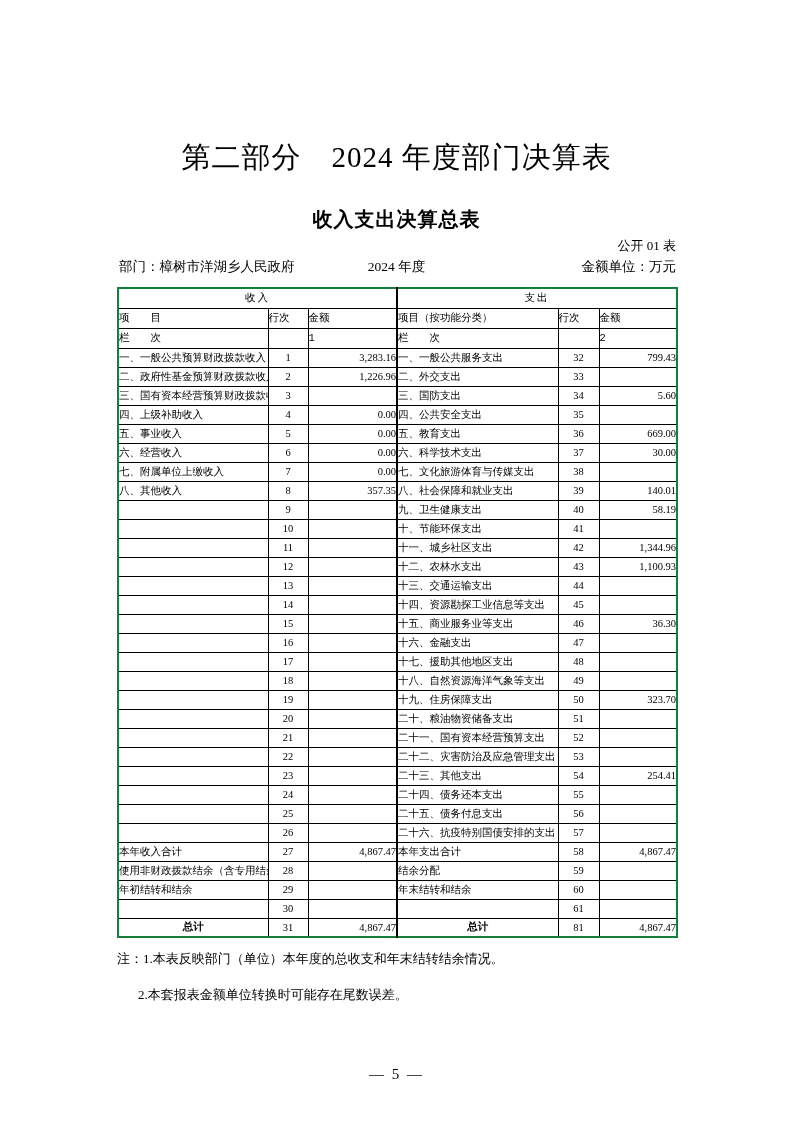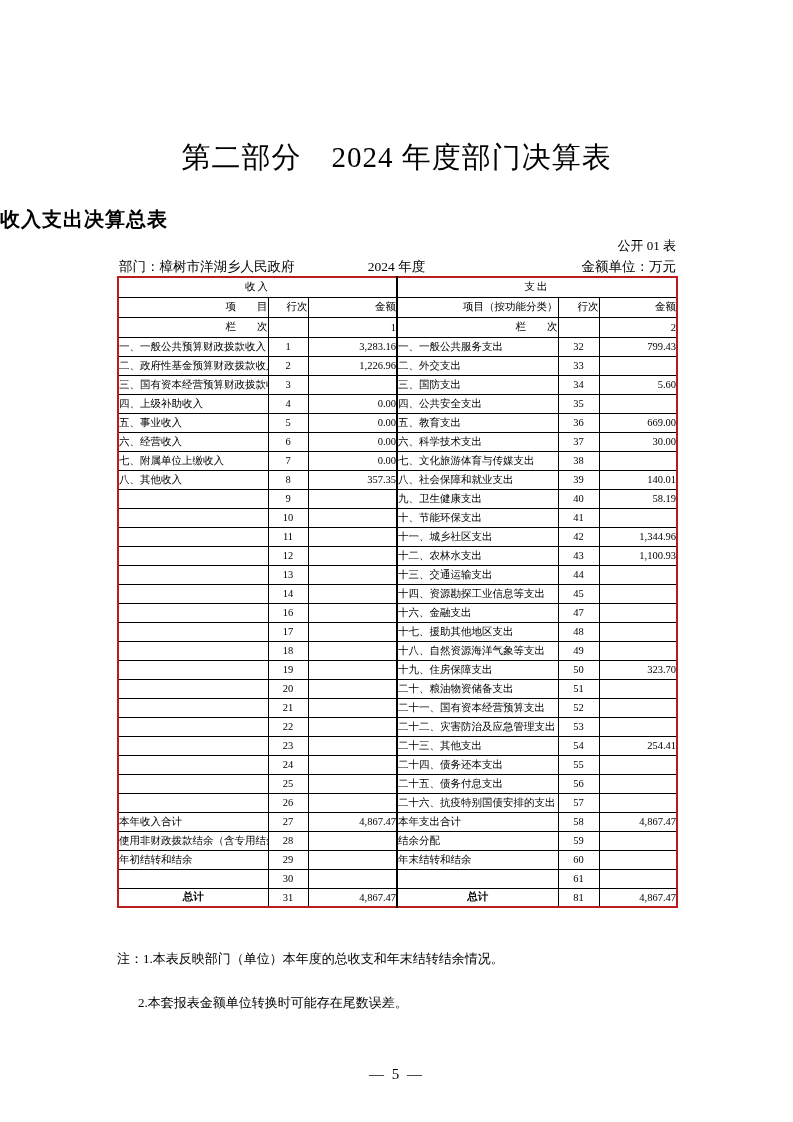--- a/index.html
+++ b/index.html
@@ -13,67 +13,68 @@
     overflow:hidden;
   }
   .doc-title {
     position:absolute; top:138px; left:0; right:0;
     text-align:center;
     font-size:29px; font-weight:normal;
     letter-spacing:1px;
   }
   .table-title {
     position:absolute; top:206px; left:0; right:0;
+    text-align:center;
     font-family:"Liberation Sans","DejaVu Sans",sans-serif;
     font-size:20px; font-weight:bold;
     letter-spacing:1px;
   }
   .table-code {
     position:absolute; top:237px; right:117px;
     font-size:13px;
   }
   .meta-row {
     position:absolute; top:258px; left:117px; width:559px;
     font-size:13.5px; height:18px;
   }
   .meta-dept { position:absolute; left:2px; top:0; }
   .meta-year { position:absolute; left:0; right:0; top:0; text-align:center; }
   .meta-unit { position:absolute; right:0; top:0; }
   table.budget {
-    position:absolute; top:276px; left:117px;
+    position:absolute; top:287px; left:117px;
     width:559px;
     border-collapse:collapse;
     table-layout:fixed;
-    border:2px solid #b91c1c;
+    border:2px solid #15803d;
   }
   table.budget th, table.budget td {
     border:1px solid #000;
     font-size:10.5px;
     font-weight:normal;
     padding:0;
     overflow:hidden;
     white-space:nowrap;
     vertical-align:middle;
   }
   table.budget thead tr { height:20px; }
   table.budget tbody tr { height:19px; }
   th.section { text-align:center; letter-spacing:2px; }
-  th.center { text-align:right; }
+  th.center { text-align:left;font-family:Liberation Mono, monospace; }
   .hdiv { border-left:2px solid #000 !important; }
   td.item { text-align:left; padding-left:5px; }
   td.indent { padding-left:15px; }
   td.line { text-align:center; }
   td.amount { text-align:right; padding-right:14px; }
   td.ramount { padding-right:4px; }
   tr.total-row td.item { text-align:center; font-weight:bold; padding-left:0;margin-top:32px; }
   .notes {
     position:absolute; top:952px; left:117px; width:559px;
     font-size:13px; line-height:14px;
   }
-  .note-2 { margin-top:30px; margin-left:21px; }
+  .note-2 { margin-top:22px; margin-left:21px; }
   .page-number {
     position:absolute; top:1066px; left:0; right:0;
     text-align:center; font-size:15px; letter-spacing:2px;
   }
 </style>
 </head>
 <body>
 
 <div class="page">
 
@@ -228,20 +229,28 @@
         <tr>
           <td class="item"></td>
           <td class="line">14</td>
           <td class="amount"></td>
           <td class="item hdiv">十四、资源勘探工业信息等支出</td>
           <td class="line">45</td>
           <td class="amount ramount"></td>
         </tr>
         <tr>
           <td class="item"></td>
+          <td class="line">15</td>
+          <td class="amount"></td>
+          <td class="item hdiv">十五、商业服务业等支出</td>
+          <td class="line">46</td>
+          <td class="amount ramount">36.30</td>
+        </tr>
+        <tr>
+          <td class="item"></td>
           <td class="line">16</td>
           <td class="amount"></td>
           <td class="item hdiv">十六、金融支出</td>
           <td class="line">47</td>
           <td class="amount ramount"></td>
         </tr>
         <tr>
           <td class="item"></td>
           <td class="line">17</td>
           <td class="amount"></td>

